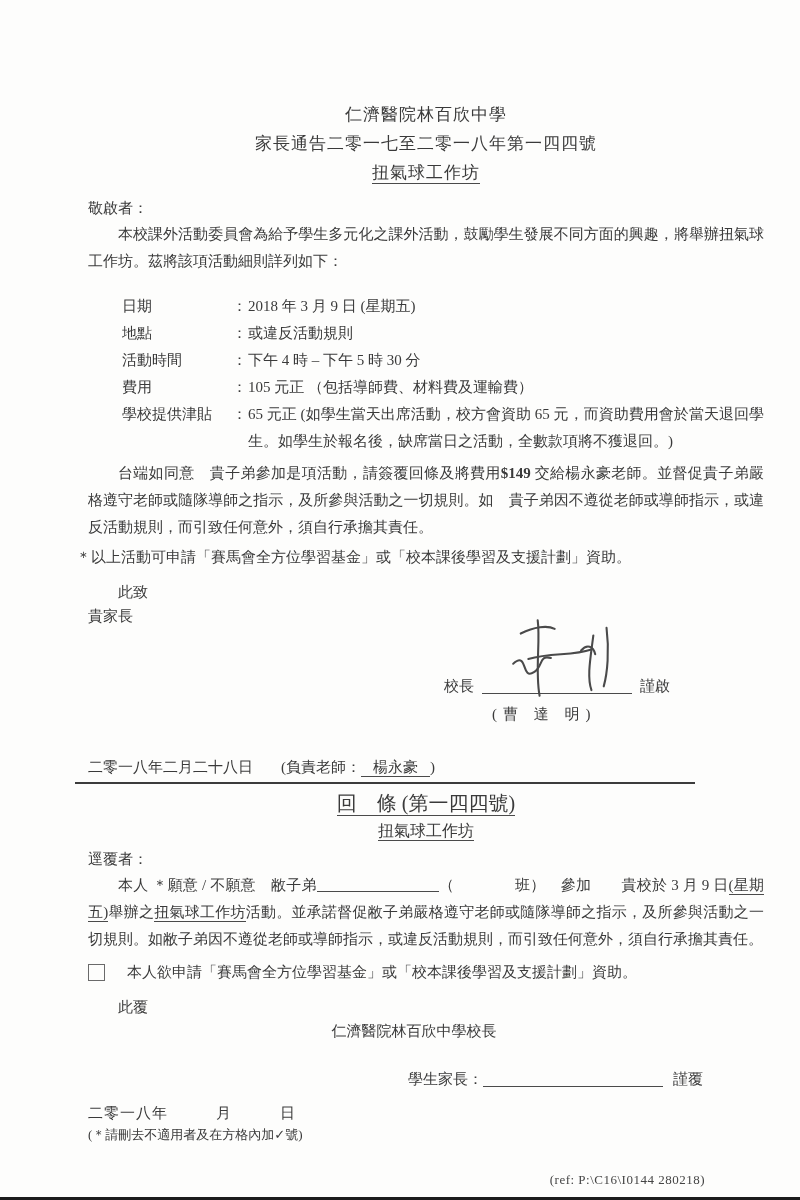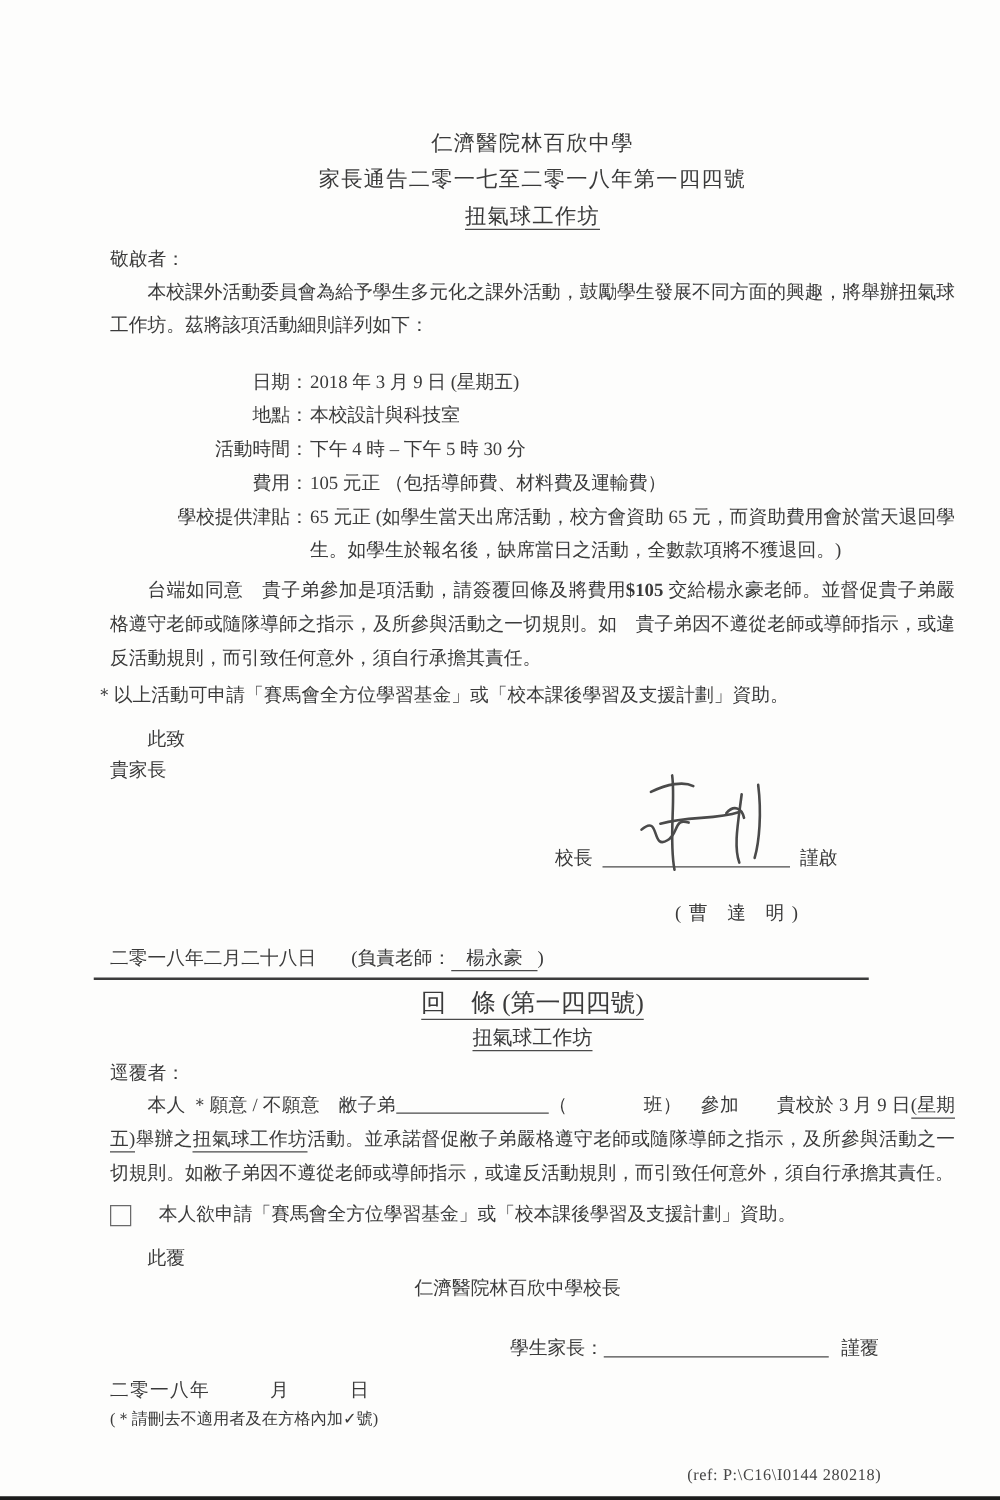--- a/index.html
+++ b/index.html
@@ -11,33 +11,33 @@
     color:#3a3a3a; font-size:15px;
   }
   .center { text-align:center; }
   .h-line { line-height:29px; font-size:17px; letter-spacing:1px; }
   .u { border-bottom:1px solid #4a4a4a; padding-bottom:1px; }
   p { margin:0; }
   .salutation { margin-top:8px; line-height:26px; }
   .intro { line-height:27px; text-indent:2em; text-align:justify; }
   .details { margin-top:18px; margin-left:34px; }
   .drow { display:flex; line-height:27px; }
-  .dlabel { width:110px; flex:none;text-align:right; }
+  .dlabel { width:110px; flex:none; }
   .dcolon { width:16px; flex:none; }
   .dvalue { flex:1; text-align:justify; }
   .consent { margin-top:5px; line-height:27px; text-indent:2em; text-align:justify; }
   .consent b { font-family:"Liberation Serif","DejaVu Serif",serif; }
   .funding-note { margin-top:3px; line-height:27px; margin-left:-12px; }
   .cizhi { margin-top:8px; line-height:26px; text-indent:2em; }
   .recipient { line-height:26px;font-family:Liberation Mono, monospace; }
   .sig-block { position:relative; height:123px; }
   .sig-svg { position:absolute; left:412px; top:-19px; width:132px; height:94px; }
   .sig-line { position:absolute; left:356px; top:46px; white-space:nowrap; }
   .sig-blank { display:inline-block; width:150px; border-bottom:1px solid #4a4a4a; height:16px; vertical-align:-3px; margin:0 8px; }
-  .sig-name { position:absolute; left:404px; top:90px; letter-spacing:6px;margin-left:48px; }
+  .sig-name { position:absolute; left:404px; top:74px; letter-spacing:6px; }
   .dateline { line-height:26px; white-space:nowrap; }
   .teacher-prefix { margin-left:28px; }
   .u-name { border-bottom:1px solid #4a4a4a; padding:0 12px 1px 12px; }
   .divider { border:none; border-top:2px solid #3c3c3c; margin:2px 0 0 -13px; width:620px; }
   .rs-title { margin-top:6px; line-height:27px; font-size:20px; }
   .rs-sub { margin-top:1px; line-height:26px; font-size:16px; }
   .rs-salutation { margin-top:2px; line-height:26px; }
   .rs-body { line-height:27px; text-indent:2em; text-align:justify; }
   .blank-name { display:inline-block; width:122px; border-bottom:1px solid #4a4a4a; height:14px; vertical-align:-2px; }
   .cb-row { margin-top:8px; display:flex; align-items:center; line-height:22px; }
@@ -66,40 +66,40 @@
 
   <div class="details">
     <div class="drow">
       <span class="dlabel">日期</span>
       <span class="dcolon">：</span>
       <span class="dvalue">2018 年 3 月 9 日 (星期五)</span>
     </div>
     <div class="drow">
       <span class="dlabel">地點</span>
       <span class="dcolon">：</span>
-      <span class="dvalue">本校設計與科技室</span>
+      <span class="dvalue">或違反活動規則</span>
     </div>
     <div class="drow">
       <span class="dlabel">活動時間</span>
       <span class="dcolon">：</span>
       <span class="dvalue">下午 4 時 – 下午 5 時 30 分</span>
     </div>
     <div class="drow">
       <span class="dlabel">費用</span>
       <span class="dcolon">：</span>
       <span class="dvalue">105 元正 （包括導師費、材料費及運輸費）</span>
     </div>
     <div class="drow">
       <span class="dlabel">學校提供津貼</span>
       <span class="dcolon">：</span>
       <span class="dvalue">65 元正 (如學生當天出席活動，校方會資助 65 元，而資助費用會於當天退回學生。如學生於報名後，缺席當日之活動，全數款項將不獲退回。)</span>
     </div>
   </div>
 
-  <p class="consent"><span>台端如同意　貴子弟參加是項活動，請簽覆回條及將費用</span><b>$105</b><span> 交給楊永豪老師。並督促貴子弟嚴格遵守老師或隨隊導師之指示，及所參與活動之一切規則。如　貴子弟因不遵從老師或導師指示，或違反活動規則，而引致任何意外，須自行承擔其責任。</span></p>
+  <p class="consent"><span>台端如同意　貴子弟參加是項活動，請簽覆回條及將費用</span><b>$149</b><span> 交給楊永豪老師。並督促貴子弟嚴格遵守老師或隨隊導師之指示，及所參與活動之一切規則。如　貴子弟因不遵從老師或導師指示，或違反活動規則，而引致任何意外，須自行承擔其責任。</span></p>
 
   <p class="funding-note">＊以上活動可申請「賽馬會全方位學習基金」或「校本課後學習及支援計劃」資助。</p>
 
   <p class="cizhi">此致</p>
   <p class="recipient">貴家長</p>
 
   <div class="sig-block">
     <svg class="sig-svg" viewBox="0 0 140 94">
       <g fill="none" stroke="#4a4a4a" stroke-width="2.2" stroke-linecap="round">
         <path d="M40,6 C43,28 37,60 42,86"></path>

